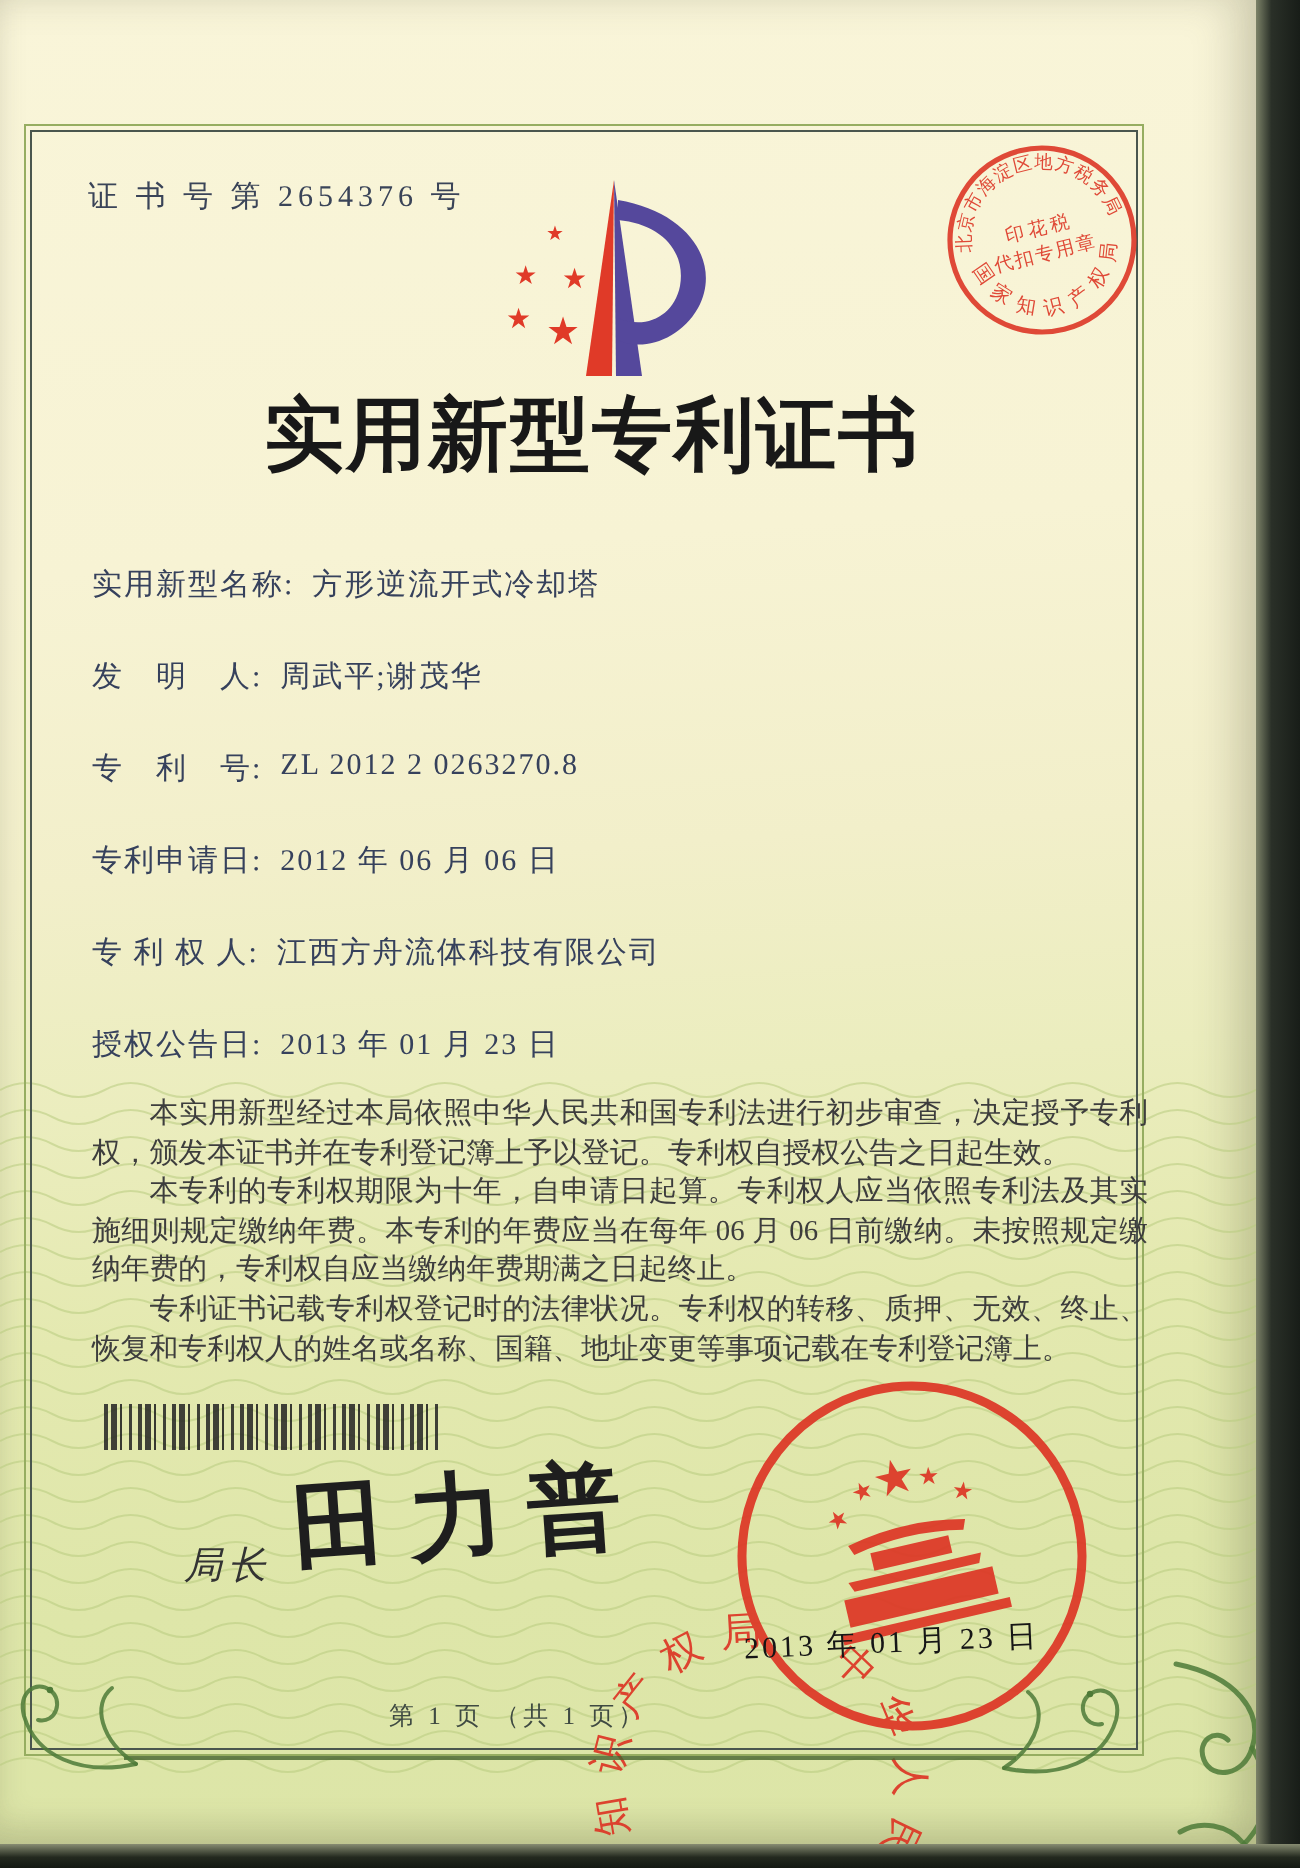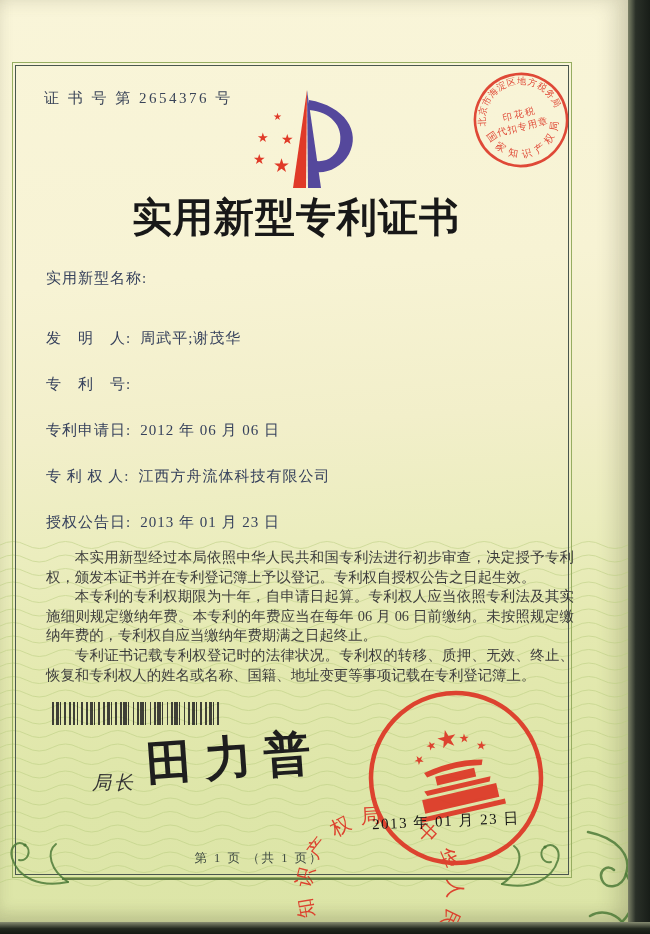--- a/index.html
+++ b/index.html
@@ -132,29 +132,31 @@
       <text class="seal-text" font-size="10" letter-spacing="5" text-anchor="middle">
         <textPath href="#bp" startOffset="50%">国家知识产权局</textPath>
       </text>
       <text class="seal-text" x="0" y="-3" font-size="9.5" letter-spacing="2" text-anchor="middle">印花税</text>
       <text class="seal-text" x="0" y="10" font-size="9.5" letter-spacing="1" text-anchor="middle">代扣专用章</text>
     </g>
   </svg>
 
   <div class="title">实用新型专利证书</div>
 
-  <div class="field" style="top:269px">
+  <div class="field" style="top:283px">
     <span>实用新型名称:</span>
+    <span>方形逆流开式冷却塔</span>
   </div>
   <div class="field" style="top:329px">
     <span>发　明　人:</span>
     <span>周武平;谢茂华</span>
   </div>
   <div class="field" style="top:375px">
     <span>专　利　号:</span>
+    <span>ZL 2012 2 0263270.8</span>
   </div>
   <div class="field" style="top:421px">
     <span>专利申请日:</span>
     <span>2012 年 06 月 06 日</span>
   </div>
   <div class="field" style="top:467px">
     <span>专 利 权 人:</span>
     <span>江西方舟流体科技有限公司</span>
   </div>
   <div class="field" style="top:513px">

